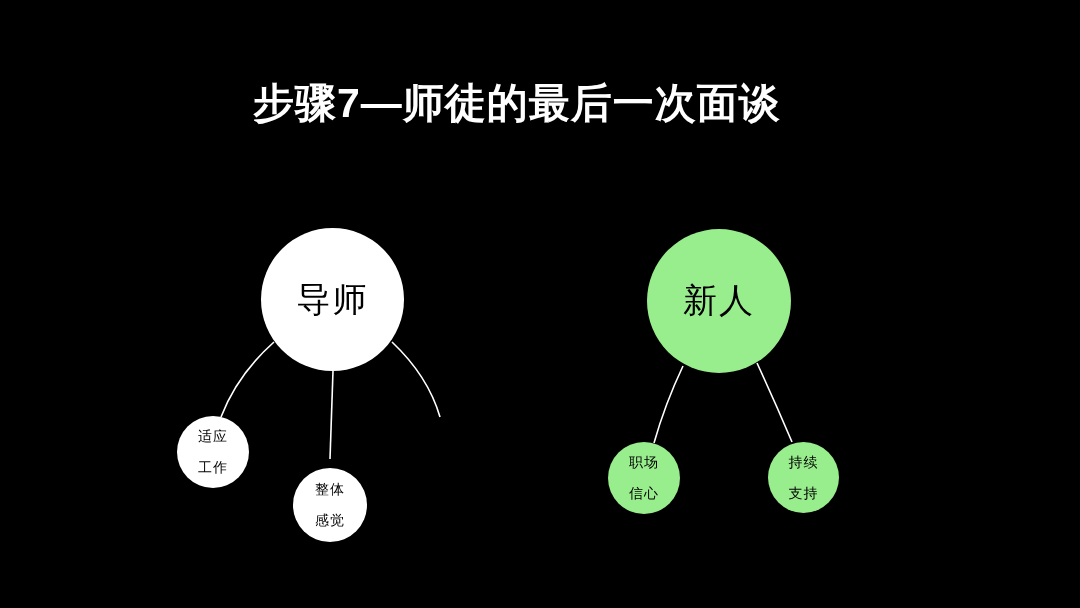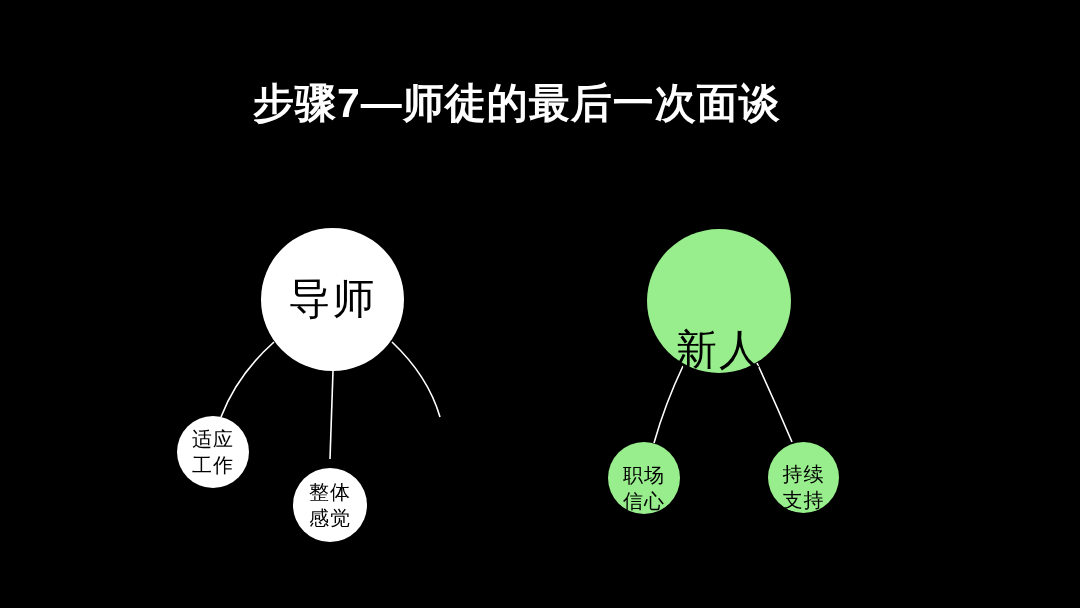--- a/index.html
+++ b/index.html
@@ -55,29 +55,29 @@
     display: flex;
     align-items: center;
     justify-content: center;
     text-align: center;
     color: var(--circle-text, #000000);
   }
   .circle span {
     white-space: pre-line;
   }
   .white { background: var(--white-fill, #ffffff); }
-  .green { background: var(--green-fill, #98ED8C); align-items: flex-end; }
+  .green { background: var(--green-fill, #98ED8C); }
   .big span {
-    font-size: 42px;
+    font-size: 34px;
     letter-spacing: 2px;
     line-height: 1.1;
   }
   .small span {
-    font-size: 20px;
-    line-height: 26px;
+    font-size: 14px;
+    line-height: 31px;
     letter-spacing: 1px;
     font-family: Liberation Serif, serif;
   }
   .c-mentor   { left: 261px; top: 228px; width: 143px; height: 143px; }
   .c-m1       { left: 177px; top: 416px; width: 72px;  height: 72px;  }
   .c-m2       { left: 293px; top: 468px; width: 74px;  height: 74px;  }
   .c-m3       { left: 412px; top: 416px; width: 72px;  height: 72px;  }
   .c-newcomer { left: 647px; top: 229px; width: 144px; height: 144px; }
   .c-n1       { left: 608px; top: 442px; width: 72px;  height: 72px;  }
   .c-n2       { left: 768px; top: 442px; width: 71px;  height: 71px;  }

